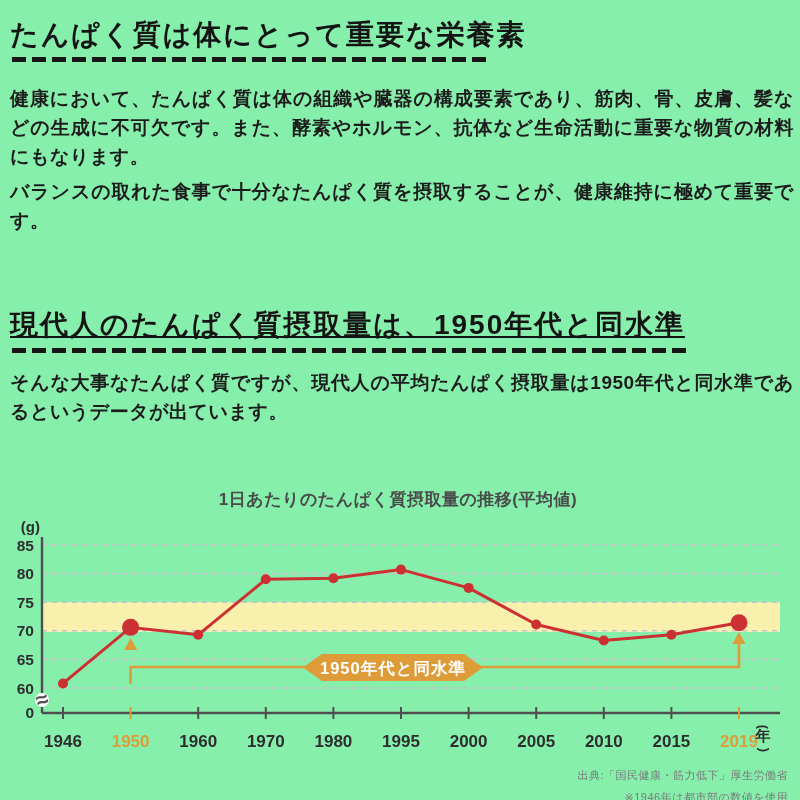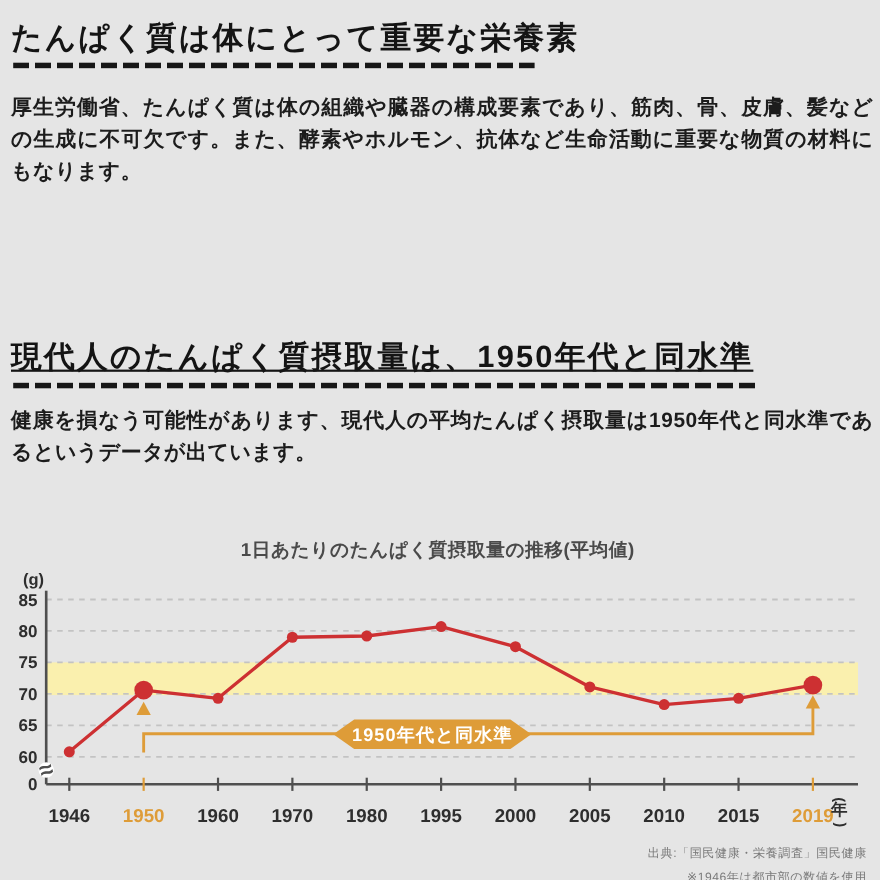--- a/index.html
+++ b/index.html
@@ -1,45 +1,46 @@
 <!DOCTYPE html>
 <html lang="ja"><head>
 <meta charset="utf-8">
 <style>
   html,body{margin:0;padding:0;background:#ffffff;}
   body{width:800px;height:800px;font-family:"Liberation Sans","DejaVu Sans",sans-serif;}
-  .page{position:relative;width:800px;height:800px;overflow:hidden;background:#e5e5e5;color:#1c1c1c;}
+  .page{position:relative;width:800px;height:800px;overflow:hidden;background:#86efac;color:#1c1c1c;}
   .heading{position:absolute;left:10px;margin:0;font-size:28px;font-weight:700;letter-spacing:2px;color:#141414;white-space:nowrap;}
   .dash-line{position:absolute;height:5px;background:repeating-linear-gradient(90deg,#161616 0 14px,transparent 14px 20px);}
   .para{position:absolute;left:10px;width:784px;font-size:19px;font-weight:700;line-height:1.53;letter-spacing:0.5px;color:#1c1c1c;text-align:justify;}
   .para p{margin:0;}
   .footnote{position:absolute;right:12px;text-align:right;font-size:11px;font-weight:400;color:#7a7a7a;letter-spacing:0.5px;white-space:nowrap;}
   #chart-svg{position:absolute;left:0;top:460px;}
   svg text{font-family:"Liberation Sans","DejaVu Sans",sans-serif;}
 </style>
 </head>
 <body>
 
 <div class="page">
 
   <h1 class="heading" style="top:16px;">たんぱく質は体にとって重要な栄養素</h1>
   <div class="dash-line" style="left:12px;top:57px;width:474px;"></div>
 
   <div class="para" style="top:84px;">
-    <p>厚生労働省、たんぱく質は体の組織や臓器の構成要素であり、筋肉、骨、皮膚、髪などの生成に不可欠です。また、酵素やホルモン、抗体など生命活動に重要な物質の材料にもなります。</p>
+    <p>健康において、たんぱく質は体の組織や臓器の構成要素であり、筋肉、骨、皮膚、髪などの生成に不可欠です。また、酵素やホルモン、抗体など生命活動に重要な物質の材料にもなります。</p>
   </div>
 
   <div class="para" style="top:177px;">
+    <p>バランスの取れた食事で十分なたんぱく質を摂取することが、健康維持に極めて重要です。</p>
   </div>
 
   <h1 class="heading" style="top:306px;text-decoration:underline;">現代人のたんぱく質摂取量は、1950年代と同水準</h1>
   <div class="dash-line" style="left:12px;top:348px;width:678px;"></div>
 
   <div class="para" style="top:368px;">
-    <p>健康を損なう可能性があります、現代人の平均たんぱく摂取量は1950年代と同水準であるというデータが出ています。</p>
+    <p>そんな大事なたんぱく質ですが、現代人の平均たんぱく摂取量は1950年代と同水準であるというデータが出ています。</p>
   </div>
 
   <svg id="chart-svg" width="800" height="340" viewBox="0 460 800 340">
       <rect x="42" y="602.2" width="738" height="29.743999999999915" fill="#faf0ae"></rect>
       <line x1="42" y1="688" x2="780" y2="688" stroke="#c3c3c3" stroke-width="1.6" stroke-dasharray="5 5"></line>
       <text x="34" y="693.5" text-anchor="end" font-size="15.5" font-weight="bold" fill="#2e2e2e">60</text>
       <line x1="42" y1="659.4" x2="780" y2="659.4" stroke="#c3c3c3" stroke-width="1.6" stroke-dasharray="5 5"></line>
       <text x="34" y="664.9" text-anchor="end" font-size="15.5" font-weight="bold" fill="#2e2e2e">65</text>
       <line x1="42" y1="630.8" x2="780" y2="630.8" stroke="#c3c3c3" stroke-width="1.6" stroke-dasharray="5 5"></line>
       <text x="34" y="636.3" text-anchor="end" font-size="15.5" font-weight="bold" fill="#2e2e2e">70</text>
@@ -94,15 +95,15 @@
       <circle cx="603.8" cy="640.524" r="5" fill="#cd3032"></circle>
       <circle cx="671.4" cy="634.804" r="5" fill="#cd3032"></circle>
       <circle cx="739" cy="622.7919999999999" r="8.5" fill="#cd3032"></circle>
       <polygon points="303,667.5 322,654 464,654 483,667.5 464,681 322,681" fill="#de9c38"></polygon>
       <text x="393" y="673.5" text-anchor="middle" font-size="16.5" font-weight="bold" fill="#ffffff" letter-spacing="1">1950年代と同水準</text>
       <text x="398" y="505" text-anchor="middle" font-size="17" font-weight="bold" fill="#4a4a4a" letter-spacing="0.5">1日あたりのたんぱく質摂取量の推移(平均値)</text>
       <text x="40" y="532" text-anchor="end" font-size="15" font-weight="bold" fill="#2e2e2e">(g)</text>
     </svg>
 
   <div class="footnote" style="top:790px;">※1946年は都市部の数値を使用</div>
-  <div class="footnote" style="top:768px;">出典:「国民健康・栄養調査」国民健康</div>
+  <div class="footnote" style="top:768px;">出典:「国民健康・筋力低下」厚生労働省</div>
 
 </div>
 
 </body></html>

